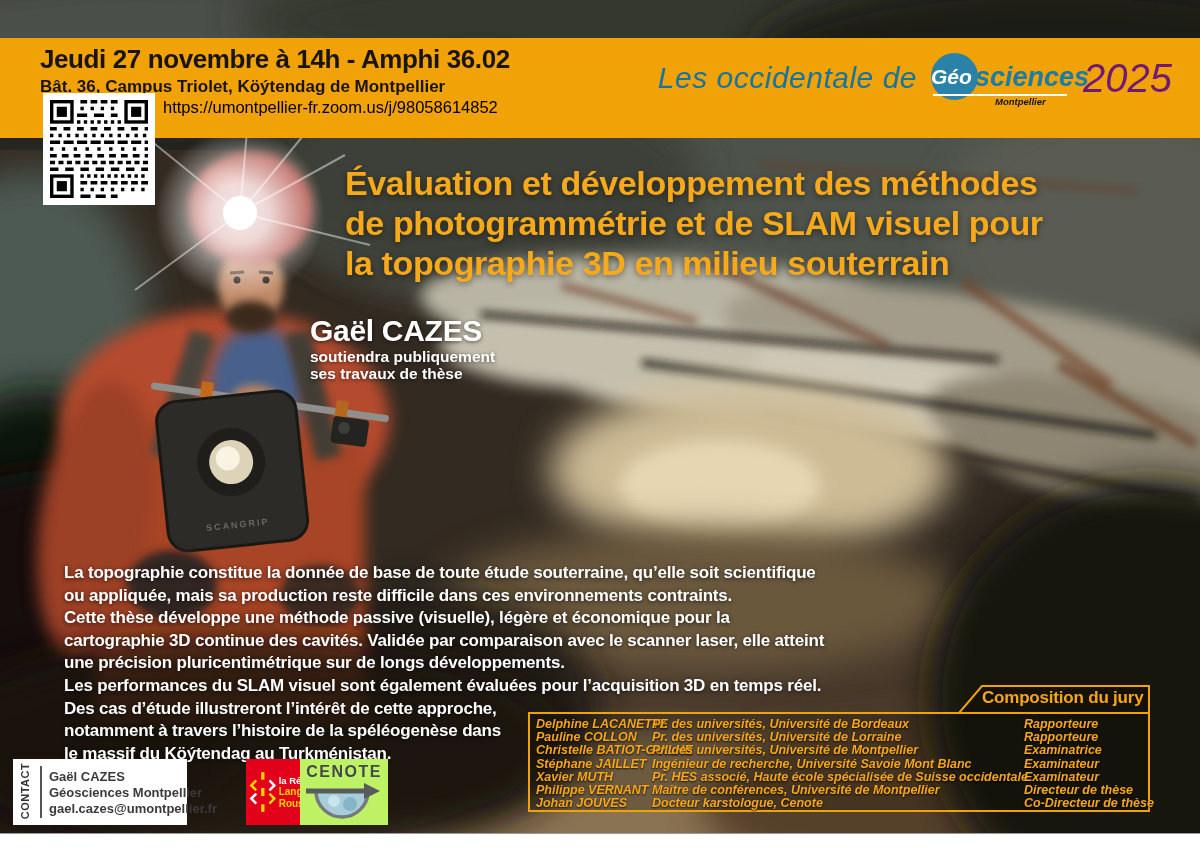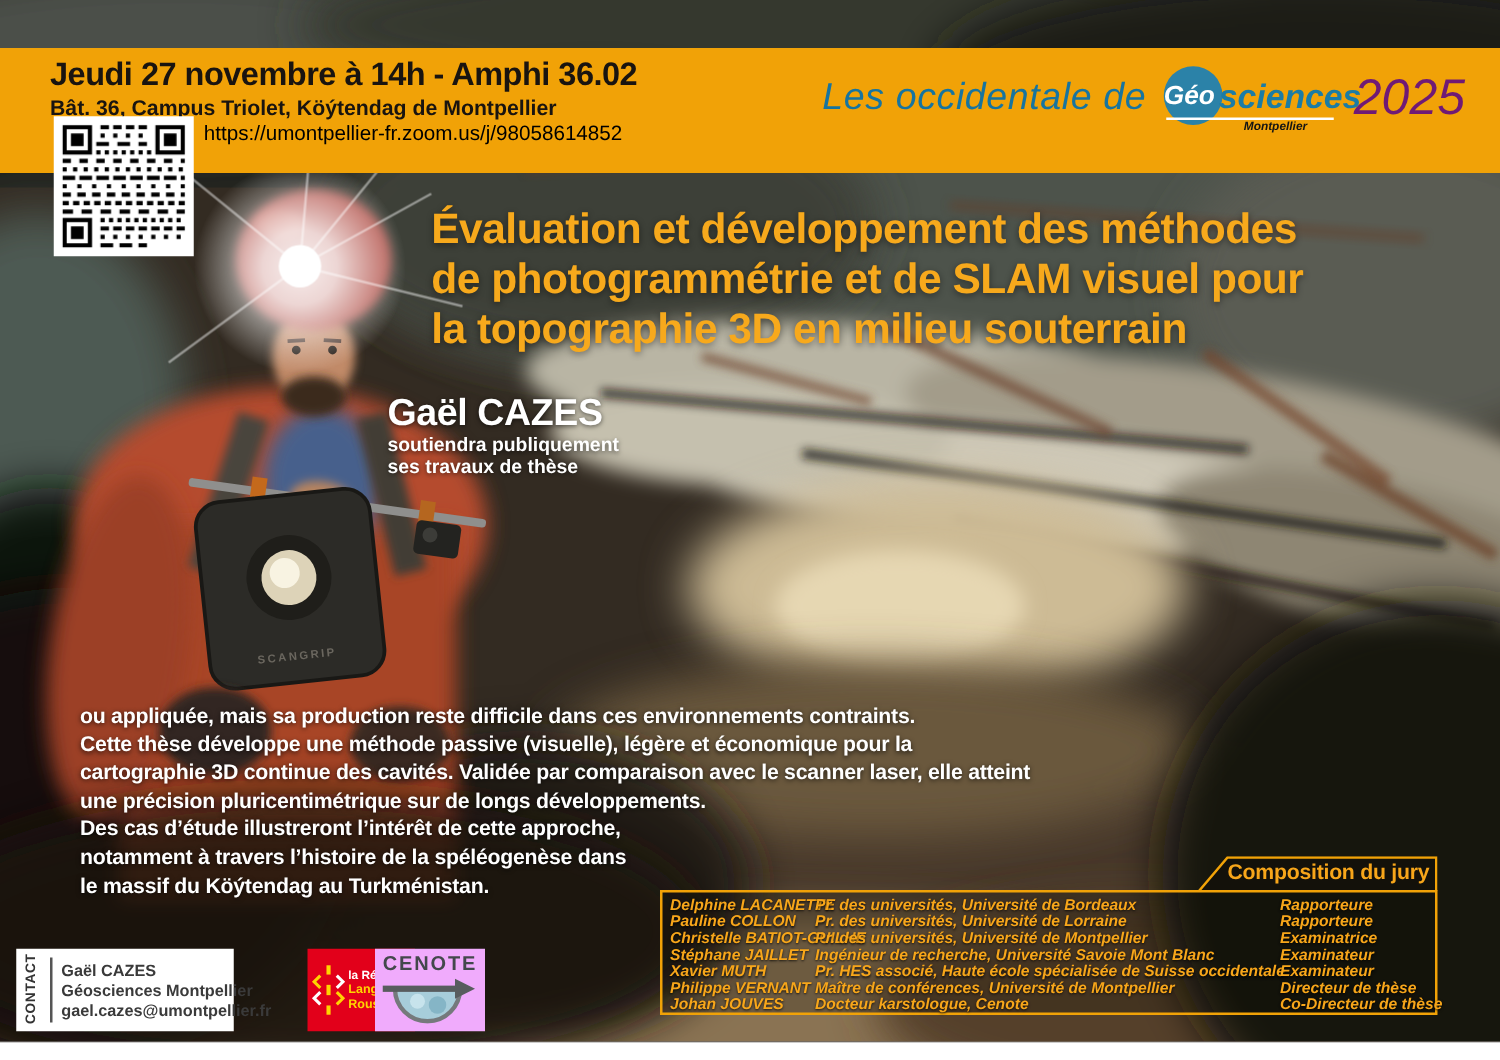--- a/index.html
+++ b/index.html
@@ -49,21 +49,21 @@
   .contact-box{position:absolute;left:13px;top:759px;width:174px;height:66px;background:#fff;z-index:6;}
   .contact-vert{position:absolute;left:-19px;top:26px;width:62px;transform:rotate(-90deg);transform-origin:center;
     font-size:11px;font-weight:800;color:#333;letter-spacing:0.5px;text-align:center;}
   .contact-div{position:absolute;left:27px;top:7px;width:0;height:52px;border-left:2px solid #555;}
   .contact-lines{position:absolute;left:36px;top:10px;font-size:13px;font-weight:bold;color:#3a3a3a;line-height:16px;}
   .region-box{position:absolute;left:200px;top:759px;width:86px;height:66px;background:#E2001A;z-index:6;display:flex;align-items:center;margin-left:46px;}
   .region-burst{margin-left:2px;}
   .region-text{font-weight:bold;line-height:11.5px;margin-left:1px;}
   .region-l1{color:#ffffff;font-size:9.5px;}
   .region-l2,.region-l3{color:#FFD400;font-size:10px;}
-  .cenote-box{position:absolute;left:300px;top:759px;width:88px;height:66px;background:#f0abfc;z-index:6;text-align:center;}
+  .cenote-box{position:absolute;left:300px;top:759px;width:88px;height:66px;background:#bef264;z-index:6;text-align:center;}
   .cenote-name{font-size:16px;font-weight:800;color:#43484c;letter-spacing:1.5px;margin-top:4px;}
   .page-bottom{position:absolute;left:0;top:834px;width:1200px;height:14px;background:#fff;}
 </style>
 </head>
 <body>
 
 <div class="poster">
 
   <svg class="cave" viewBox="0 0 1200 833" preserveAspectRatio="none">
     <defs>
@@ -241,24 +241,26 @@
     <div>la topographie 3D en milieu souterrain</div>
   </div>
 
   <div class="speaker">
     <div class="speaker-name">Gaël CAZES</div>
     <div class="speaker-sub">soutiendra publiquement</div>
     <div class="speaker-sub">ses travaux de thèse</div>
   </div>
 
   <div class="abstract">
+    <div>La topographie constitue la donnée de base de toute étude souterraine, qu’elle soit scientifique</div>
     <div>ou appliquée, mais sa production reste difficile dans ces environnements contraints.</div>
     <div>Cette thèse développe une méthode passive (visuelle), légère et économique pour la</div>
     <div>cartographie 3D continue des cavités. Validée par comparaison avec le scanner laser, elle atteint</div>
     <div>une précision pluricentimétrique sur de longs développements.</div>
+    <div>Les performances du SLAM visuel sont également évaluées pour l’acquisition 3D en temps réel.</div>
     <div>Des cas d’étude illustreront l’intérêt de cette approche,</div>
     <div>notamment à travers l’histoire de la spéléogenèse dans</div>
     <div>le massif du Köýtendag au Turkménistan.</div>
   </div>
 
   <div class="jury-tab">
     <svg width="192" height="28" viewBox="0 0 192 28">
       <path d="M191,28 L191,1 L24,1 L1,28" fill="rgba(12,8,2,0.3)" stroke="#F1A207" stroke-width="2"></path>
     </svg>
     <div class="jury-tab-label">Composition du jury</div>

